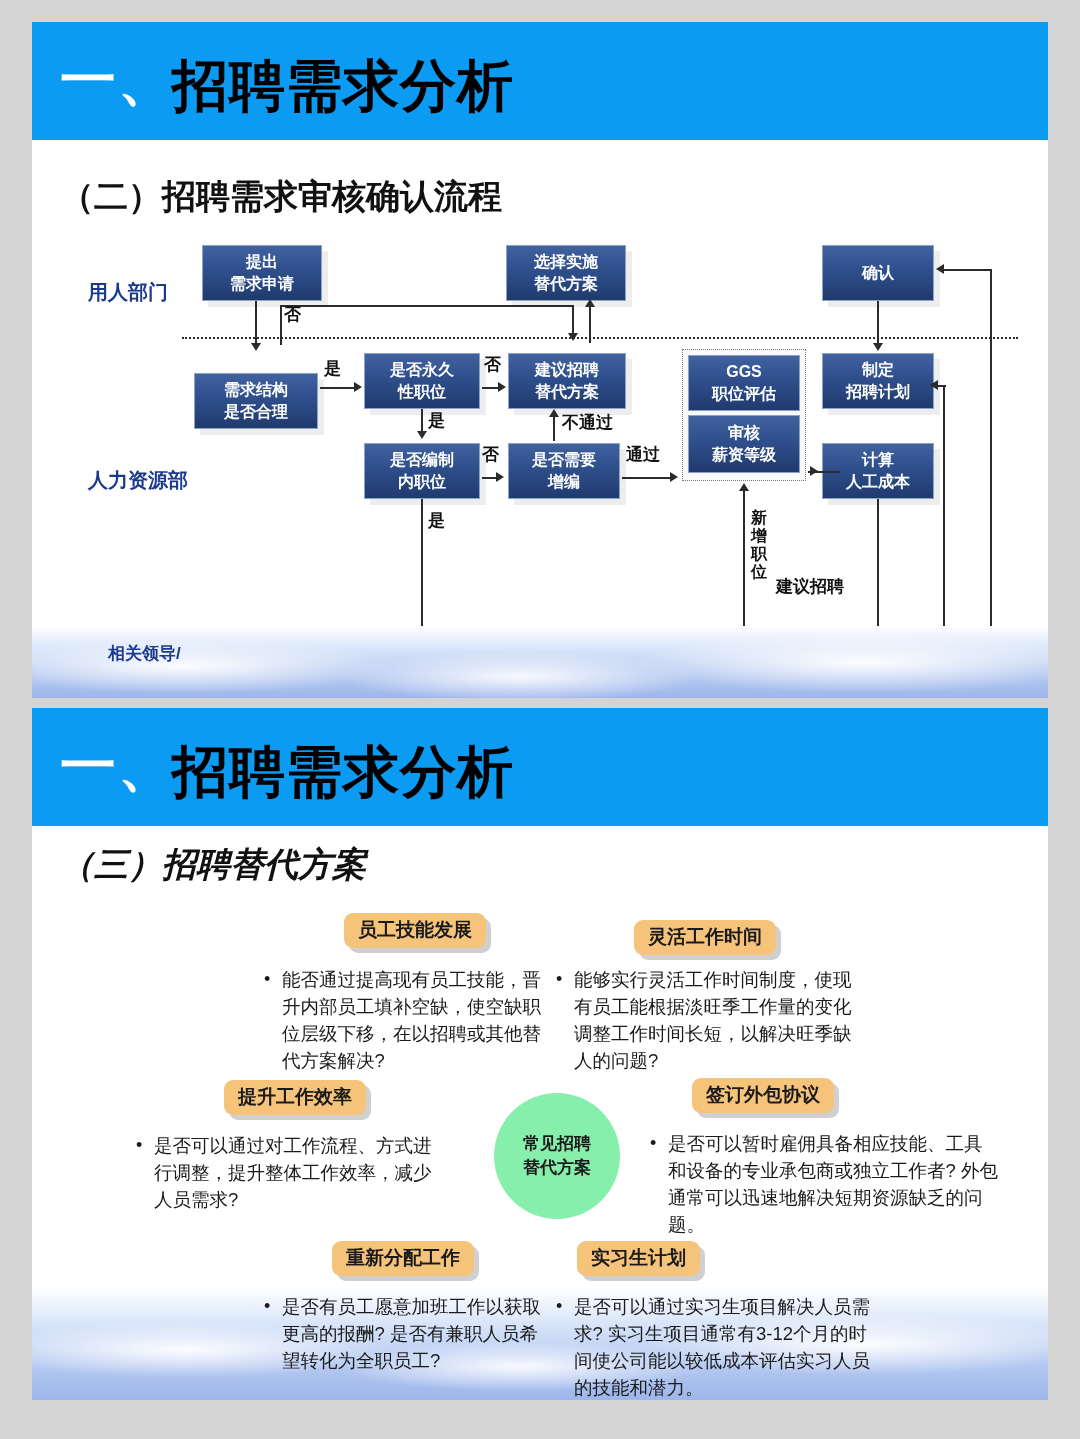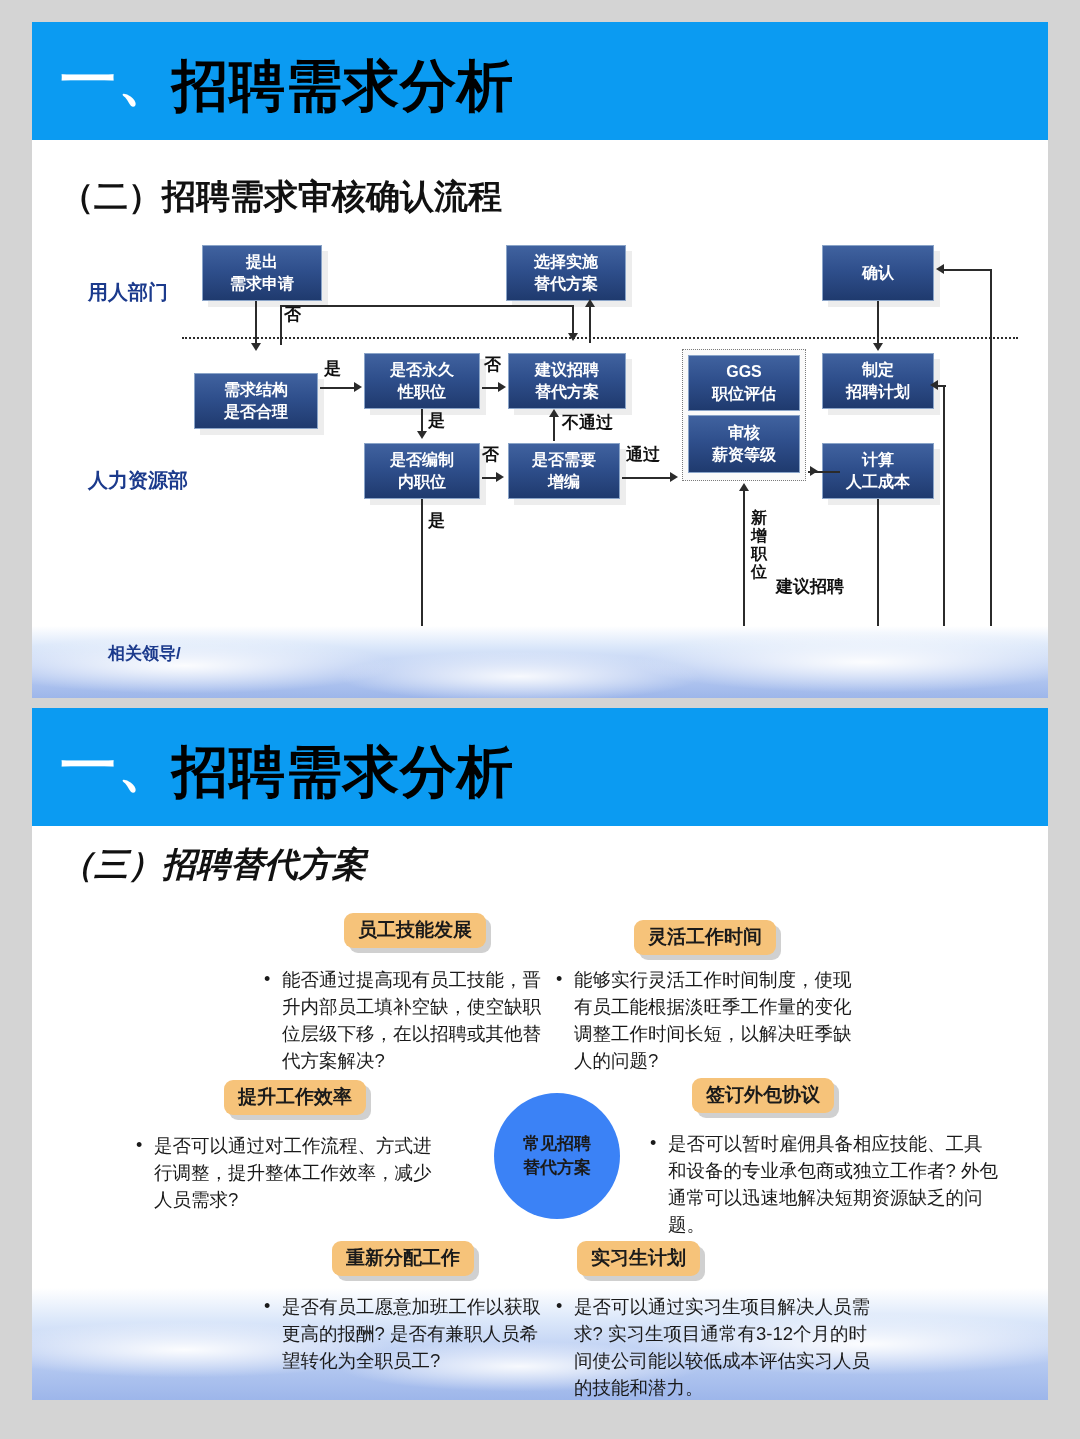--- a/index.html
+++ b/index.html
@@ -177,21 +177,21 @@
     flex: 0 0 auto;
     width: 18px;
     font-size: 18px;
     line-height: 27px;
     text-align: left;
   }
   .bullet .txt { flex: 1 1 auto; }
   .circle {
     position: absolute;
     border-radius: 50%;
-    background: #3b82f6;
+    background: #86efac;
     display: flex;
     align-items: center;
     justify-content: center;
     text-align: center;
     font-size: 17px;
     font-weight: bold;
     line-height: 24px;
     color: #1a1a1a;
     white-space: pre-line;
   }

